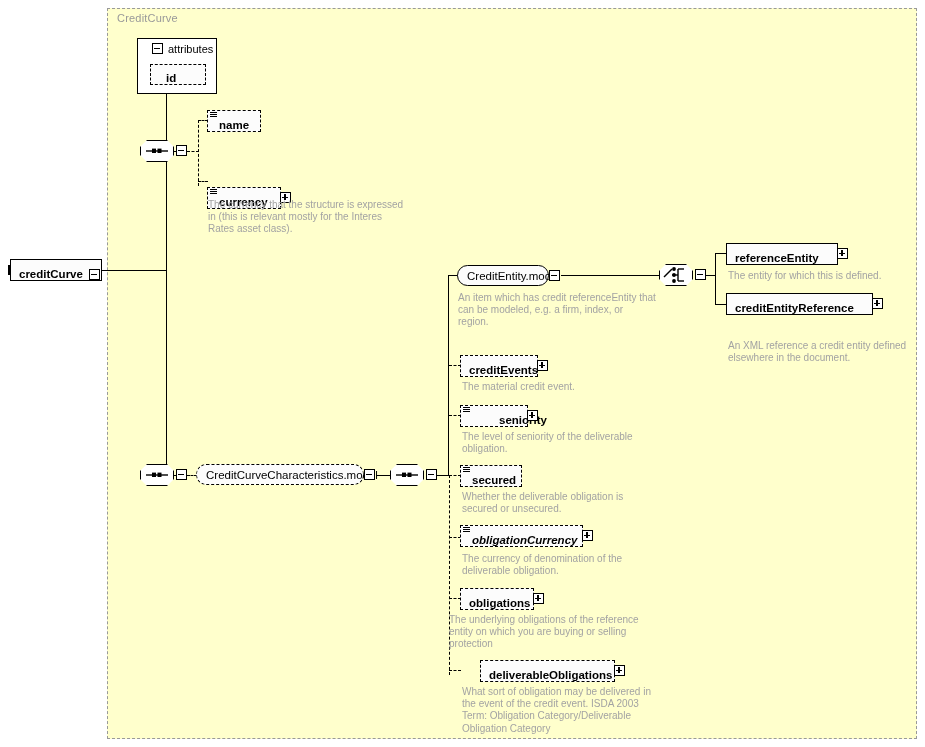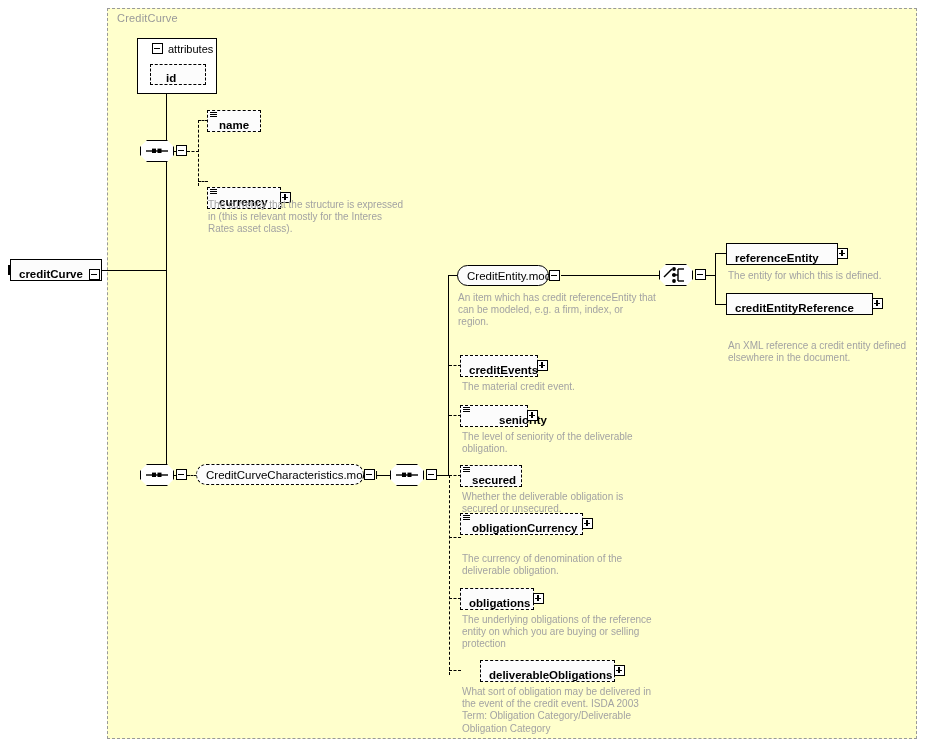--- a/index.html
+++ b/index.html
@@ -441,37 +441,37 @@
     <span class="tribar">
         <i></i>
         <i></i>
         <i></i>
       </span>
     <span class="node-label">secured</span>
   </div>
   <div class="annot" style="left:462px; top:491px; width:220px;">Whether the deliverable obligation is
 secured or unsecured.</div>
 
-  <div class="node dashed has-tribar" style="left:460px; top:513px; width:123px;">
+  <div class="node dashed has-tribar" style="left:460px; top:525px; width:123px;font-style:italic;">
     <span class="tribar">
         <i></i>
         <i></i>
         <i></i>
       </span>
     <span class="node-label">obligationCurrency</span>
     <span class="expander plus outside"></span>
   </div>
   <div class="annot" style="left:462px; top:553px; width:220px;">The currency of denomination of the
 deliverable obligation.</div>
 
   <div class="node dashed" style="left:460px; top:588px; width:74px;">
     <span class="node-label">obligations</span>
     <span class="expander plus outside"></span>
   </div>
-  <div class="annot" style="left:462px; top:614px; width:220px;">The underlying obligations of the reference
+  <div class="annot" style="left:449px; top:614px; width:220px;">The underlying obligations of the reference
 entity on which you are buying or selling
 protection</div>
 
   <div class="node dashed" style="left:480px; top:660px; width:135px;">
     <span class="node-label">deliverableObligations</span>
     <span class="expander plus outside"></span>
   </div>
   <div class="annot" style="left:462px; top:686px; width:220px;">What sort of obligation may be delivered in
 the event of the credit event. ISDA 2003
 Term: Obligation Category/Deliverable

